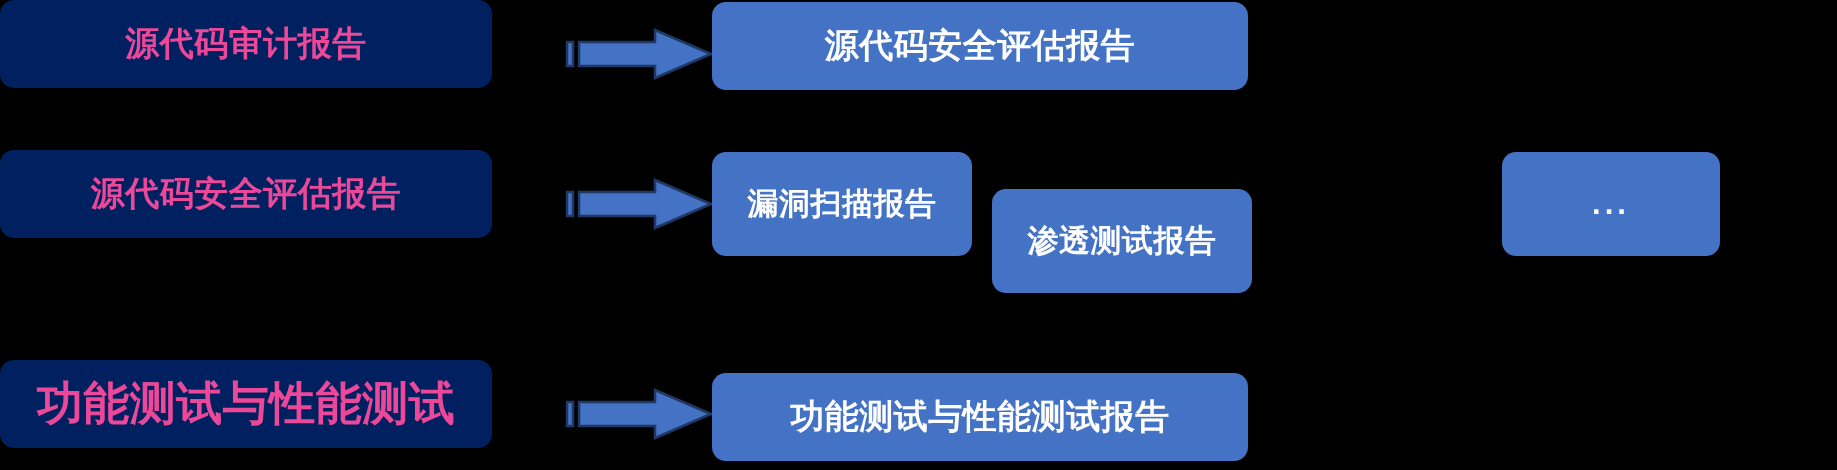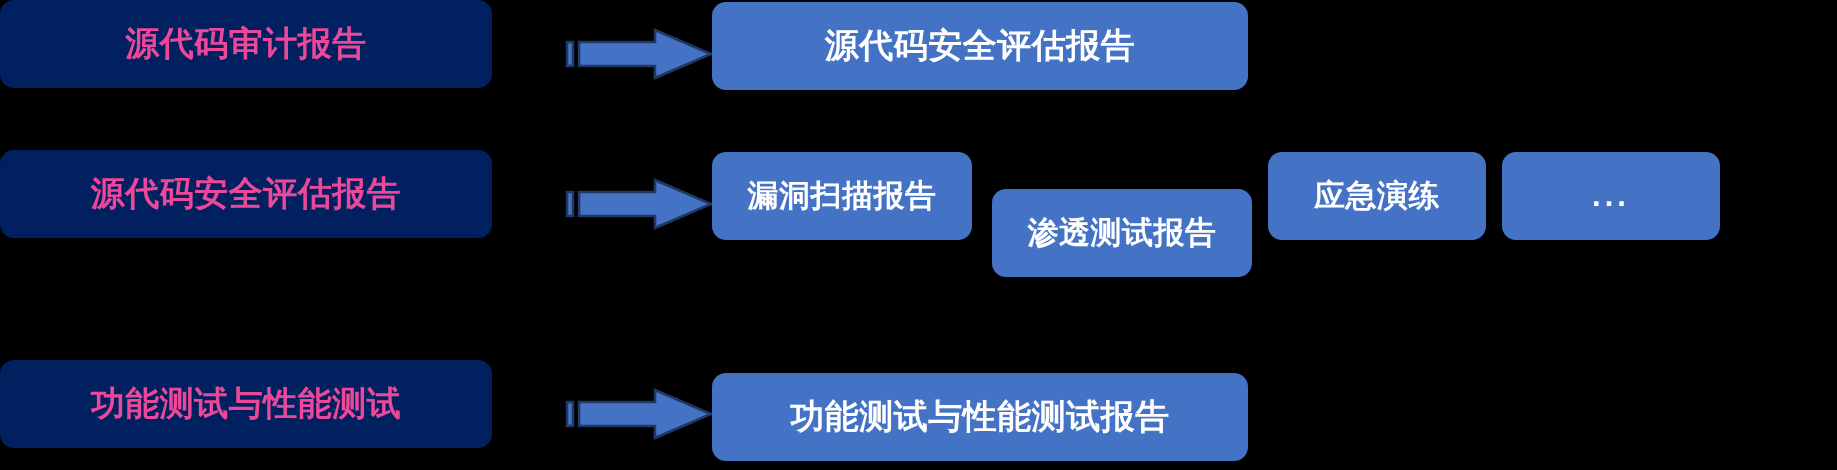--- a/index.html
+++ b/index.html
@@ -84,26 +84,26 @@
   #row-0 .src-box { top: 0px;  height: 88px; }
   #row-0 .src-label { font-size: 34px; }
   #row-0 .arrow-wrap { left: 563px; top: 26px; }
   #row-0 .tgt-box { left: 712px; top: 2px; width: 536px; height: 88px; }
   #row-0 .tgt-label { font-size: 34px; }
 
   
   #row-1 .src-box { top: 0px;  height: 88px; }
   #row-1 .src-label { font-size: 34px; }
   #row-1 .arrow-wrap { left: 563px; top: 26px; }
-  #row-1 .tgt-box { top: 2px; height: 88px; }
+  #row-1 .tgt-box { top: 2px; height: 104px; }
   #row-1 .tgt-label { font-size: 31px; }
 
   
   #row-2 .src-box { top: 0px;  height: 88px; }
-  #row-2 .src-label { font-size: 34px; }
+  #row-2 .src-label { font-size: 46px; }
   #row-2 .arrow-wrap { left: 563px; top: 26px; }
   #row-2 .tgt-box { left: 712px; top: 0px; width: 536px; height: 88px; margin-top: 13px; }
   #row-2 .tgt-label { font-size: 34px; }
 </style>
 </head>
 <body>
 
 <div class="canvas">
 
   <div class="row" id="row-0">
@@ -136,23 +136,20 @@
         <path d="M16 16 L92 16 L92 4 L148 28 L92 52 L92 40 L16 40 Z" fill="#4472C4" stroke="#1F3864" stroke-width="2.5" stroke-linejoin="miter"></path>
       </svg>
     </div>
 
     <div class="tgt-box" id="r1t0" style="left: 712px; width: 260px;">
       <span class="tgt-label">漏洞扫描报告</span>
     </div>
     <div class="tgt-box" id="r1t1" style="left: 992px; width: 260px; margin-top: 37px;">
       <span class="tgt-label">渗透测试报告</span>
     </div>
-    <div class="tgt-box" id="r1t2" style="left: 1268px; width: 218px;">
-      <span class="tgt-label">应急演练</span>
-    </div>
     <div class="tgt-box" id="r1t3" style="left: 1502px; width: 218px;">
       <span class="tgt-label ellipsis">...</span>
     </div>
   </div>
 
   <div class="row" id="row-2">
 
     <div class="src-box">
       <span class="src-label">功能测试与性能测试</span>
     </div>

